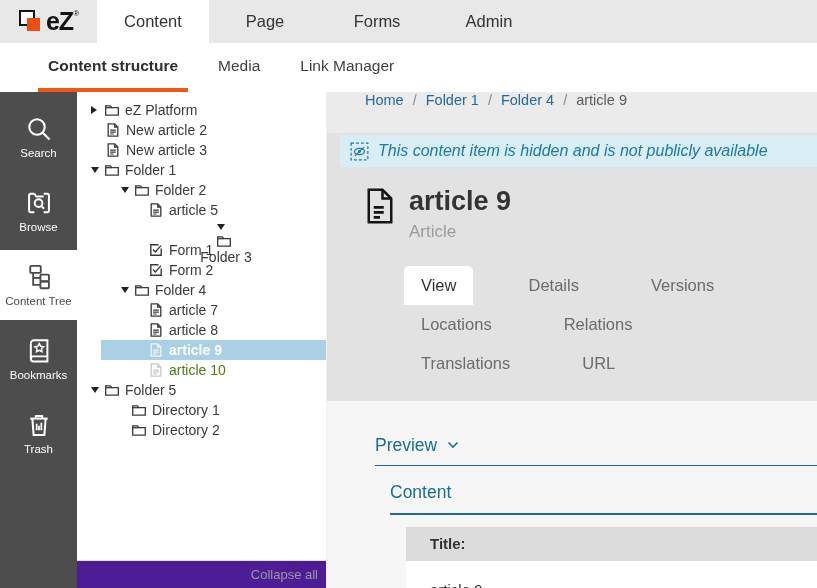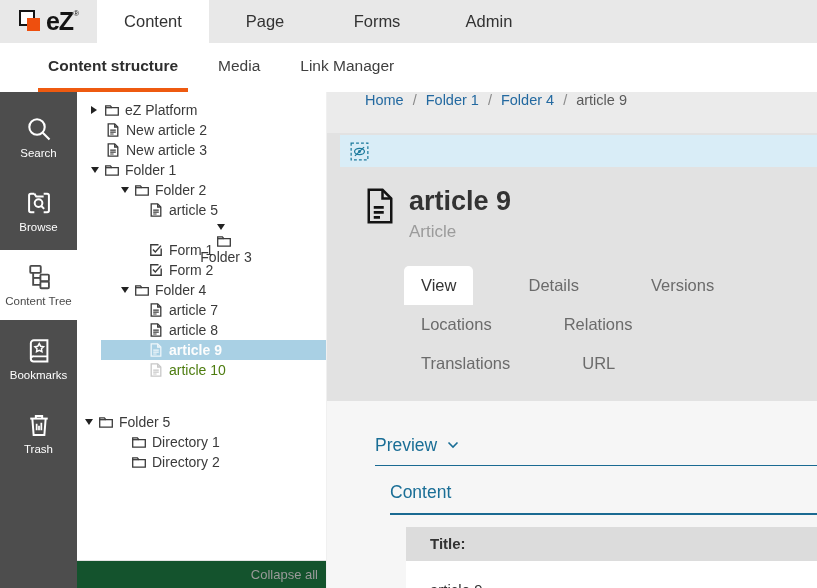--- a/index.html
+++ b/index.html
@@ -41,21 +41,21 @@
   .tree-row .caret{width:13px;flex:0 0 13px;display:flex;align-items:center;}
   .caret-down-icon{width:0;height:0;border-left:4px solid transparent;border-right:4px solid transparent;border-top:6px solid #222;}
   .caret-right-icon{width:0;height:0;border-top:4px solid transparent;border-bottom:4px solid transparent;border-left:6px solid #222;}
   .tree-icon{width:16px;height:16px;flex:0 0 16px;display:flex;align-items:center;}
   .tree-icon svg{width:16px;height:16px;display:block;}
   .tree-label{margin-left:5px;}
   .tree-row.selected{background:linear-gradient(to right,transparent 24px,#a9d0e4 24px);color:#fdfdfd;font-weight:700;}
   .tree-row.selected .tree-icon{color:#eef6fa;}
   .tree-row.hidden-item{color:#4d7c0f;}
   .tree-row.hidden-item .tree-icon{color:#c8c8c8;}
-  .tree-footer{position:absolute;left:0;right:0;bottom:0;height:27px;border-top:1px solid #e3e3e3;line-height:27px;text-align:right;padding-right:8px;font-size:13px;color:#9a9a9a;background:#14532d;}
+  .tree-footer{position:absolute;left:0;right:0;bottom:0;height:27px;border-top:1px solid #e3e3e3;line-height:27px;text-align:right;padding-right:8px;font-size:13px;color:#9a9a9a;background:#4c1d95;}
   .collapse-all{cursor:pointer;}
 
   
   .main{flex:1;min-width:0;display:flex;flex-direction:column;background:#f6f6f6;}
   .content-header{background:#e2e2e2;flex:0 0 auto;}
   .breadcrumb-bar{height:41px;background:#ebebeb;display:flex;align-items:flex-start;padding-left:38px;font-size:14.5px;}
   .crumb-link{color:#2369a0;text-decoration:none;cursor:pointer;}
   .crumb-sep{color:#8a8a8a;margin:0 9px;}
   .crumb-current{color:#5a5a5a;}
   .notice{margin:2px 0 0 13px;height:32px;background:#d9edf7;display:flex;align-items:center;padding-left:10px;color:#1e7b9d;font-size:16px;font-style:italic;}
@@ -309,21 +309,21 @@
           <div class="tree-row hidden-item" style="padding-left: 71px;">
             <span class="tree-icon">
               <svg viewBox="0 0 16 16" fill="none" stroke="currentColor" stroke-width="1.3">
                 <path d="M3.2 1.9 H9.7 L12.8 5 V14.1 H3.2 Z"></path>
                 <path d="M9.7 1.9 V5 H12.8"></path>
                 <path d="M5.2 8.2 H10.8 M5.2 10.2 H10.8 M5.2 12 H8.6" stroke-width="1.2"></path>
               </svg>
             </span>
             <span class="tree-label">article 10</span>
           </div>
-          <div class="tree-row" style="padding-left: 8px; margin-top: 32px;">
+          <div class="tree-row" style="padding-left: 14px;">
             <span class="caret">
               <span class="caret-down-icon"></span>
             </span>
             <span class="tree-icon">
               <svg viewBox="0 0 16 16" fill="none" stroke="currentColor" stroke-width="1.3">
                 <path d="M1.7 13.2 V3.9 H6.4 L7.8 5.7 H14.3 V13.2 Z"></path>
                 <path d="M1.7 5.7 H7.8"></path>
               </svg>
             </span>
             <span class="tree-label">Folder 5</span>
@@ -365,20 +365,21 @@
           </div>
         <div class="notice">
           <span class="notice-icon">
               <svg viewBox="0 0 20 20" fill="none" stroke="#1e7b9d" stroke-width="1.3">
                 <rect x="1.2" y="1.2" width="17.6" height="17.6" stroke-dasharray="3 2.2"></rect>
                 <ellipse cx="10" cy="10" rx="5.2" ry="3.3"></ellipse>
                 <circle cx="10" cy="10" r="1.5" fill="#1e7b9d" stroke="none"></circle>
                 <line x1="5.2" y1="14.6" x2="14.8" y2="5.4"></line>
               </svg>
             </span>
+          <em>This content item is hidden and is not publicly available</em>
         </div>
         <div class="title-row">
           <span class="title-icon"><svg viewBox="0 0 24 30" fill="none" stroke="#141414" stroke-width="2">
                 <path d="M3 2 H14 L21 9 V28 H3 Z"></path>
                 <path d="M14 2 V9 H21"></path>
                 <path d="M7 16 H15 M7 20 H15 M7 24 H12" stroke-width="2.2"></path>
               </svg></span>
           <div>
             <h1 class="page-title">article 9</h1>
             <div class="page-subtitle">Article</div>

